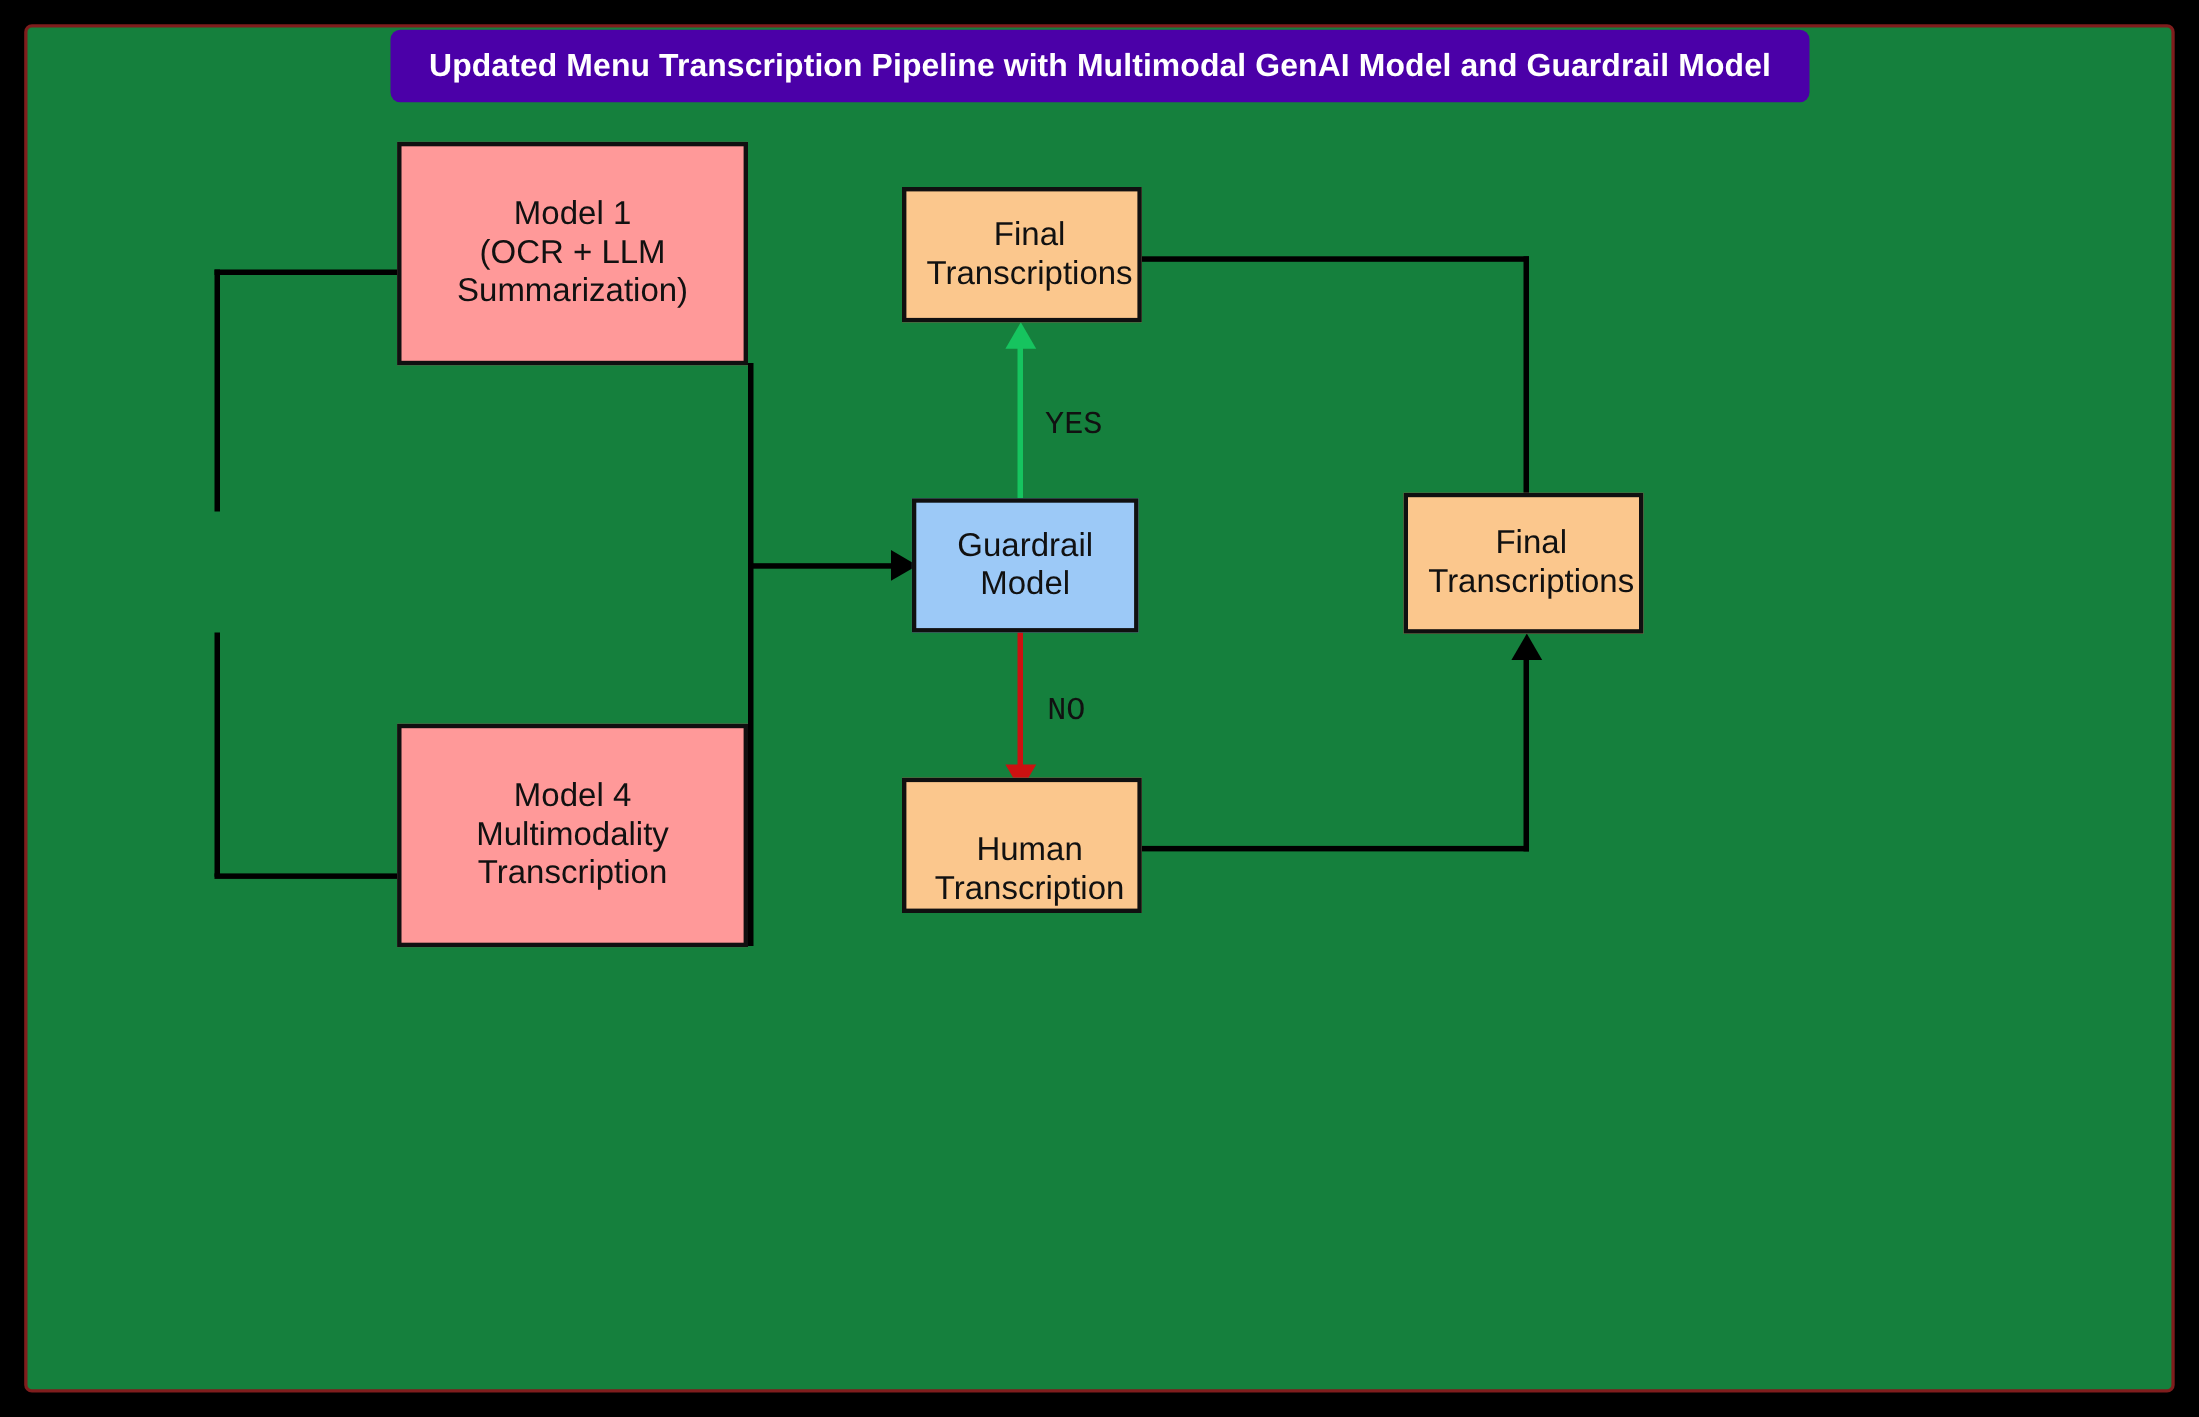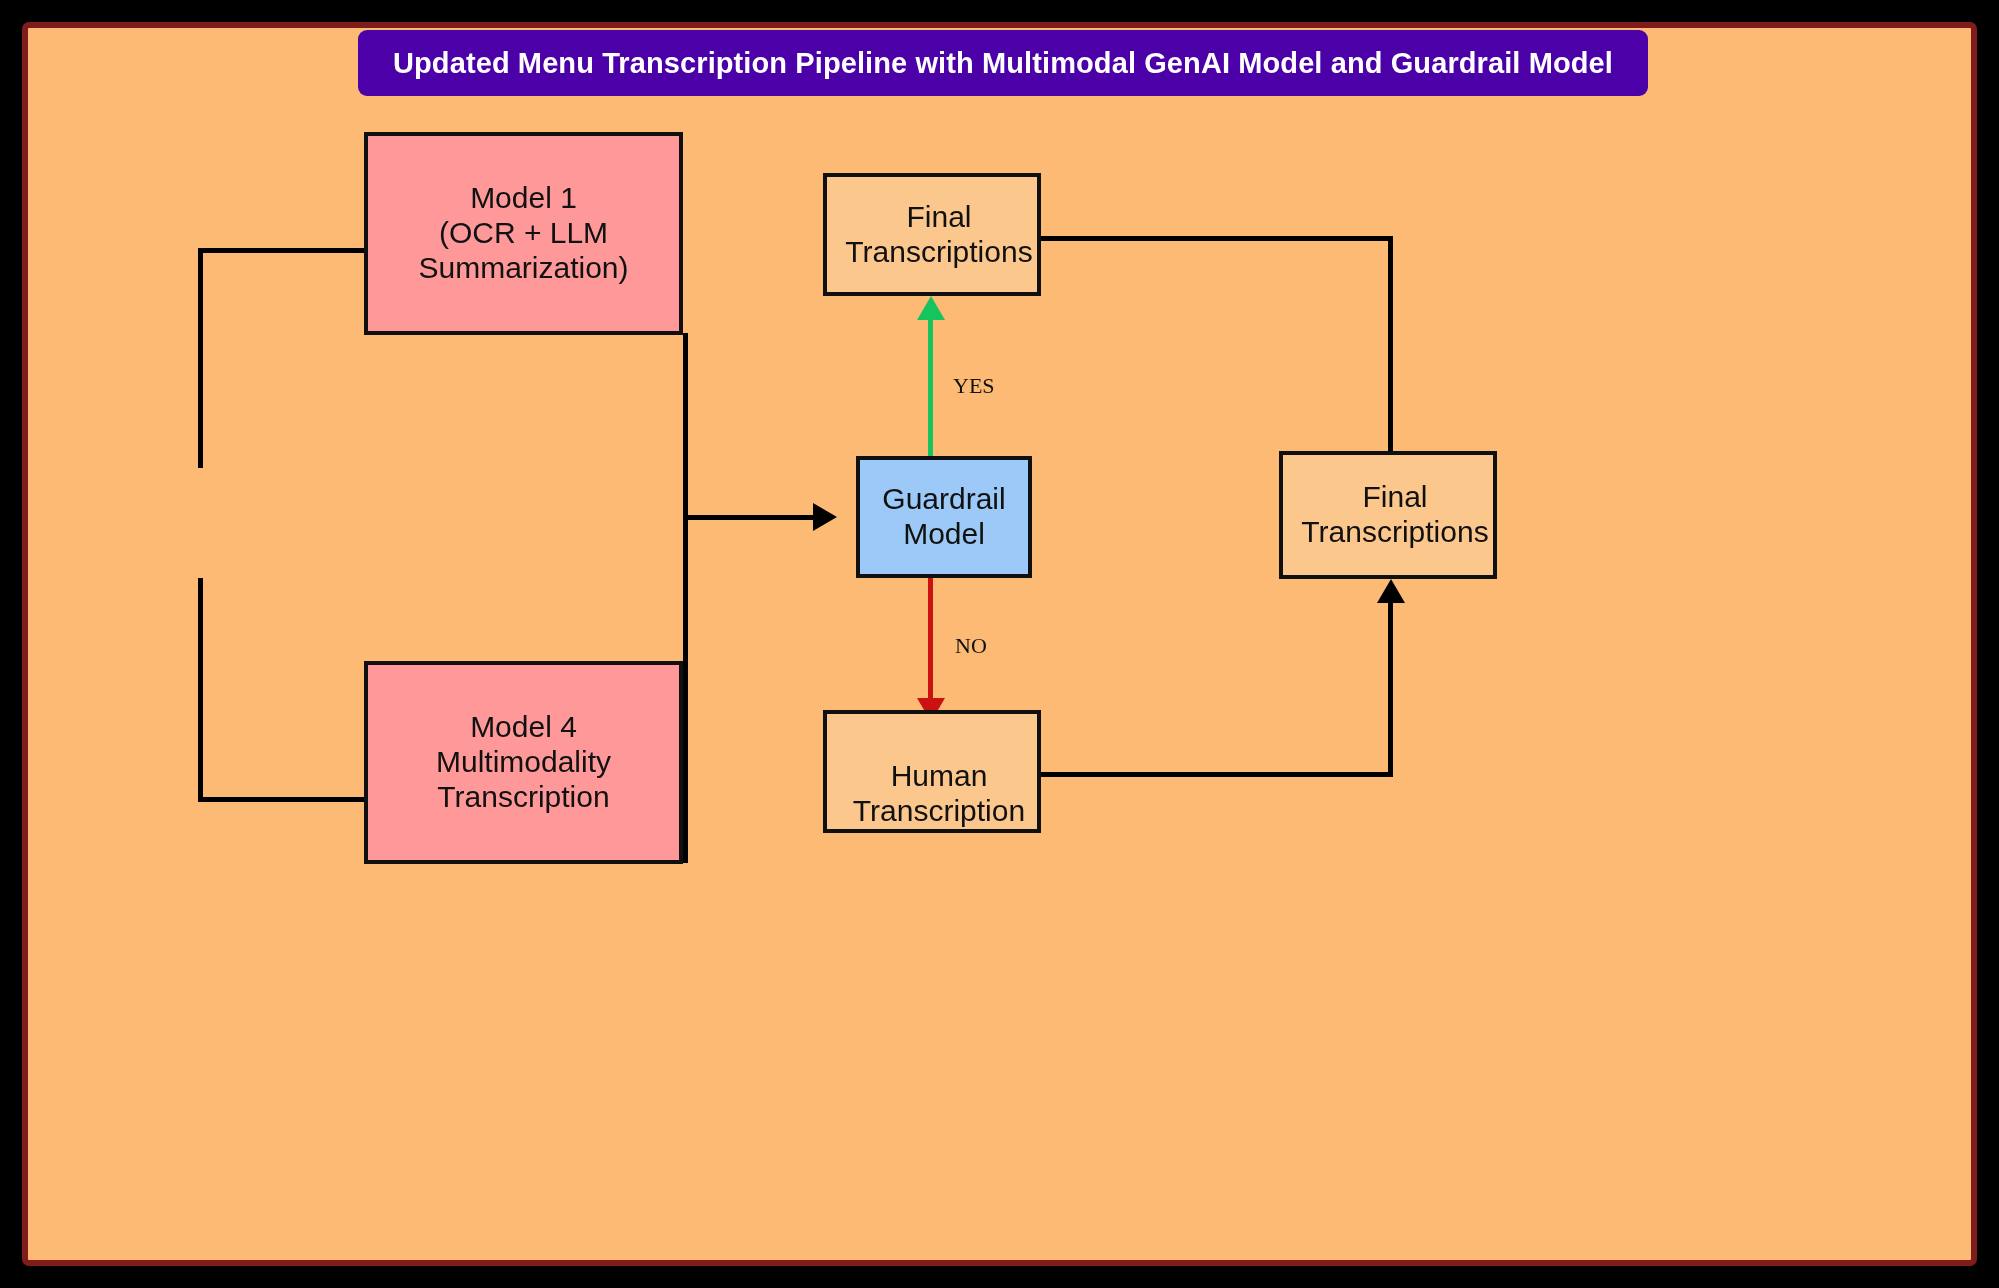--- a/index.html
+++ b/index.html
@@ -16,22 +16,22 @@
     width: 1999px;
     height: 1288px;
     background: #000000;
   }
   #canvas {
     position: absolute;
     left: 22px;
     top: 22px;
     width: 1955px;
     height: 1244px;
-    background: #fdba74;
-    border: 6px solid #7f1d1d;
+    background: #15803d;
+    border: 3px solid #7f1d1d;
     border-radius: 7px;
     overflow: hidden;
   }
   
   #title-banner {
     position: absolute;
     left: 330px;
     top: 2px;
     width: 1290px;
     height: 66px;
@@ -101,24 +101,24 @@
     border-left: 14px solid transparent;
     border-right: 14px solid transparent;
     border-bottom: 24px solid #000000;
   }
   .arrow-up.green   { border-bottom-color: #16C45F; }
   .arrow-down.red   { border-top-color: #CC1111; }
 
   
   .branch-label {
     position: absolute;
-    font-size: 22px;
+    font-size: 29px;
     color: #111111;
     z-index: 4;
-    font-family: Liberation Serif, serif;
+    font-family: Liberation Mono, monospace;
   }
 </style>
 </head>
 <body>
 
 <div id="frame">
   <div id="canvas">
 
     <div id="title-banner">
       <span class="title-text">Updated Menu Transcription Pipeline with Multimodal GenAI Model and Guardrail Model</span>
@@ -159,21 +159,21 @@
 (OCR + LLM
 Summarization)</span>
     </div>
 
     <div class="node n-pink" style="left:336px; top:633px; width:319px; height:203px;">
       <span class="node-label">Model 4
 Multimodality
 Transcription</span>
     </div>
 
-    <div class="node n-blue" style="left:828px; top:428px; width:176px; height:122px;">
+    <div class="node n-blue" style="left:804px; top:428px; width:206px; height:122px;">
       <span class="node-label">Guardrail Model</span>
     </div>
 
     <div class="node n-orange" style="left:795px; top:145px; width:218px; height:123px;">
       <span class="node-label">Final
 Transcriptions</span>
     </div>
 
     <div class="node n-orange" style="left:795px; top:682px; width:218px; height:123px;align-items:flex-end;">
       <span class="node-label">Human

